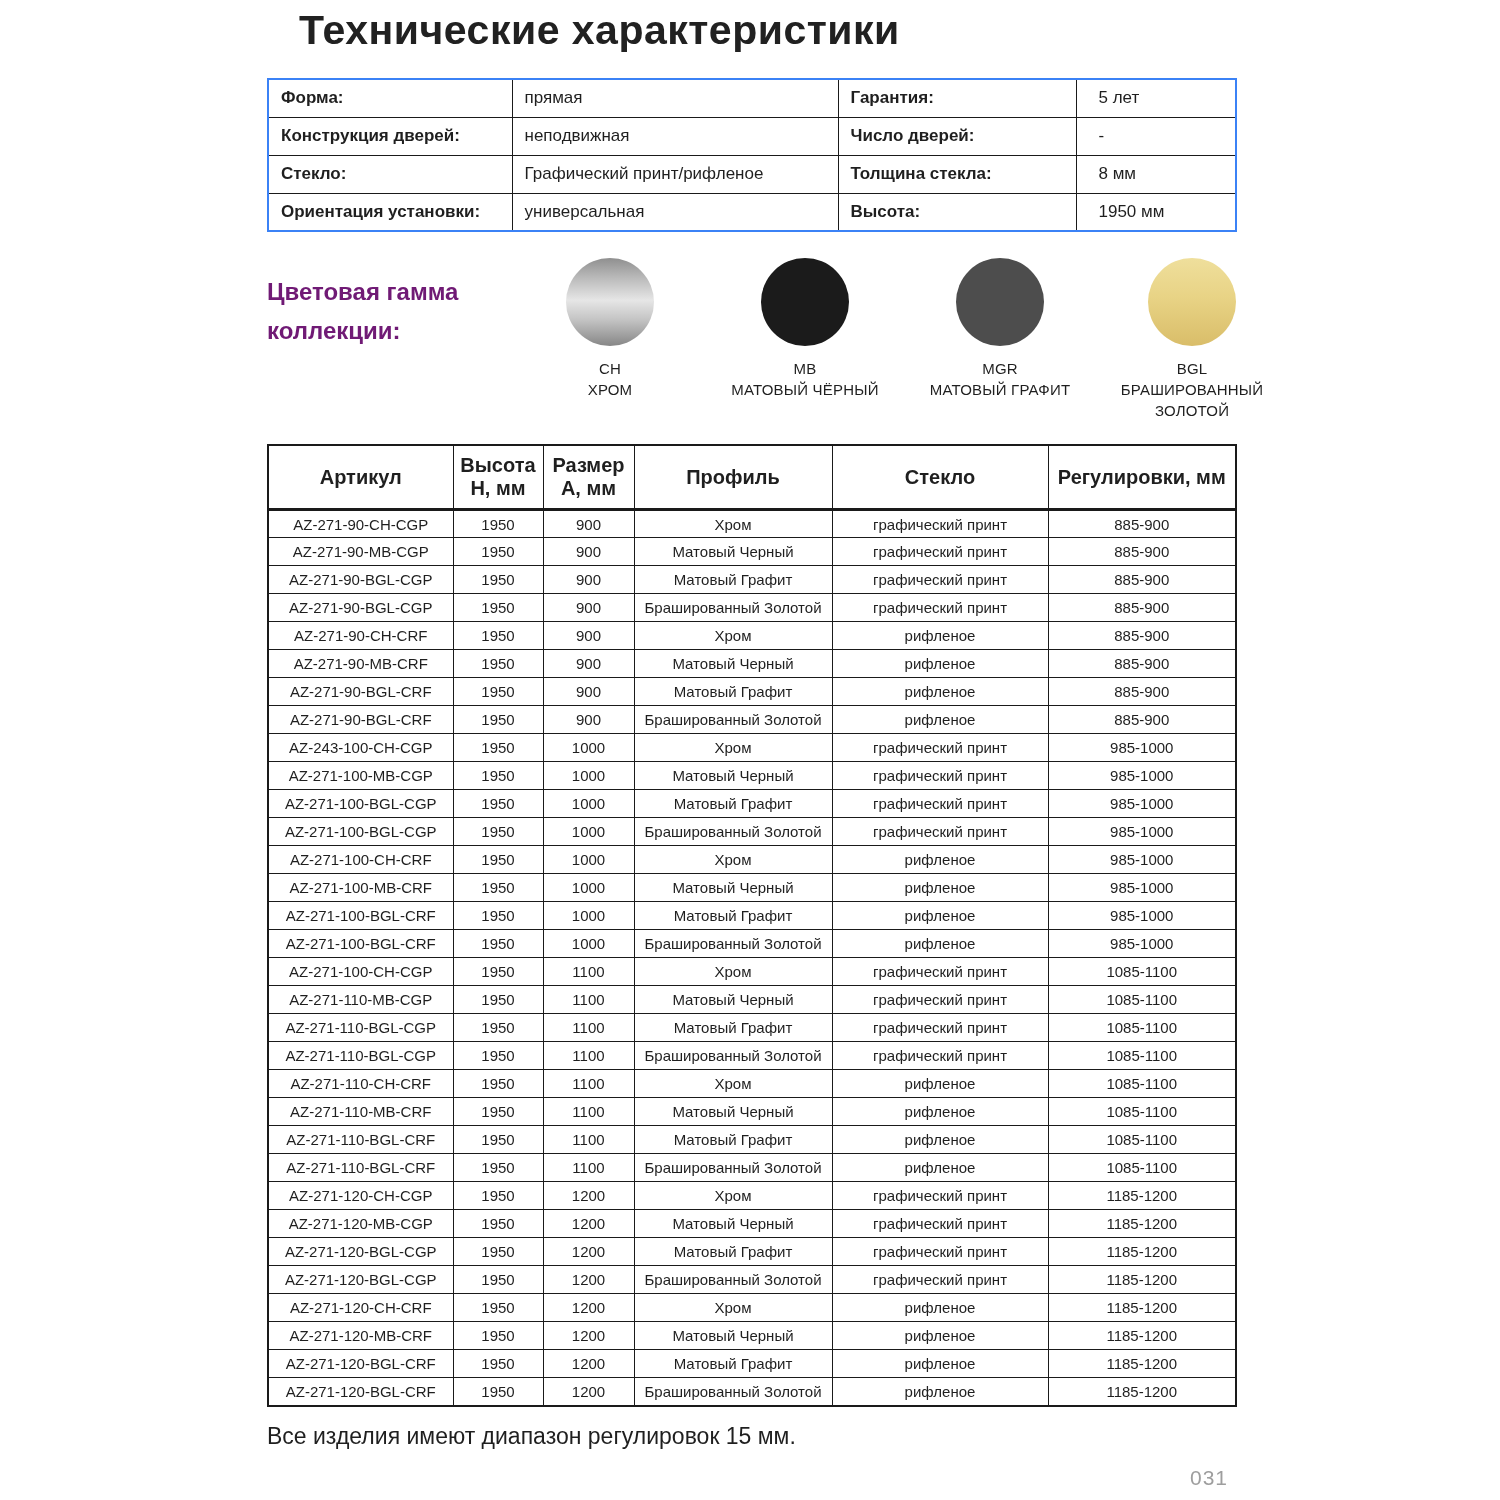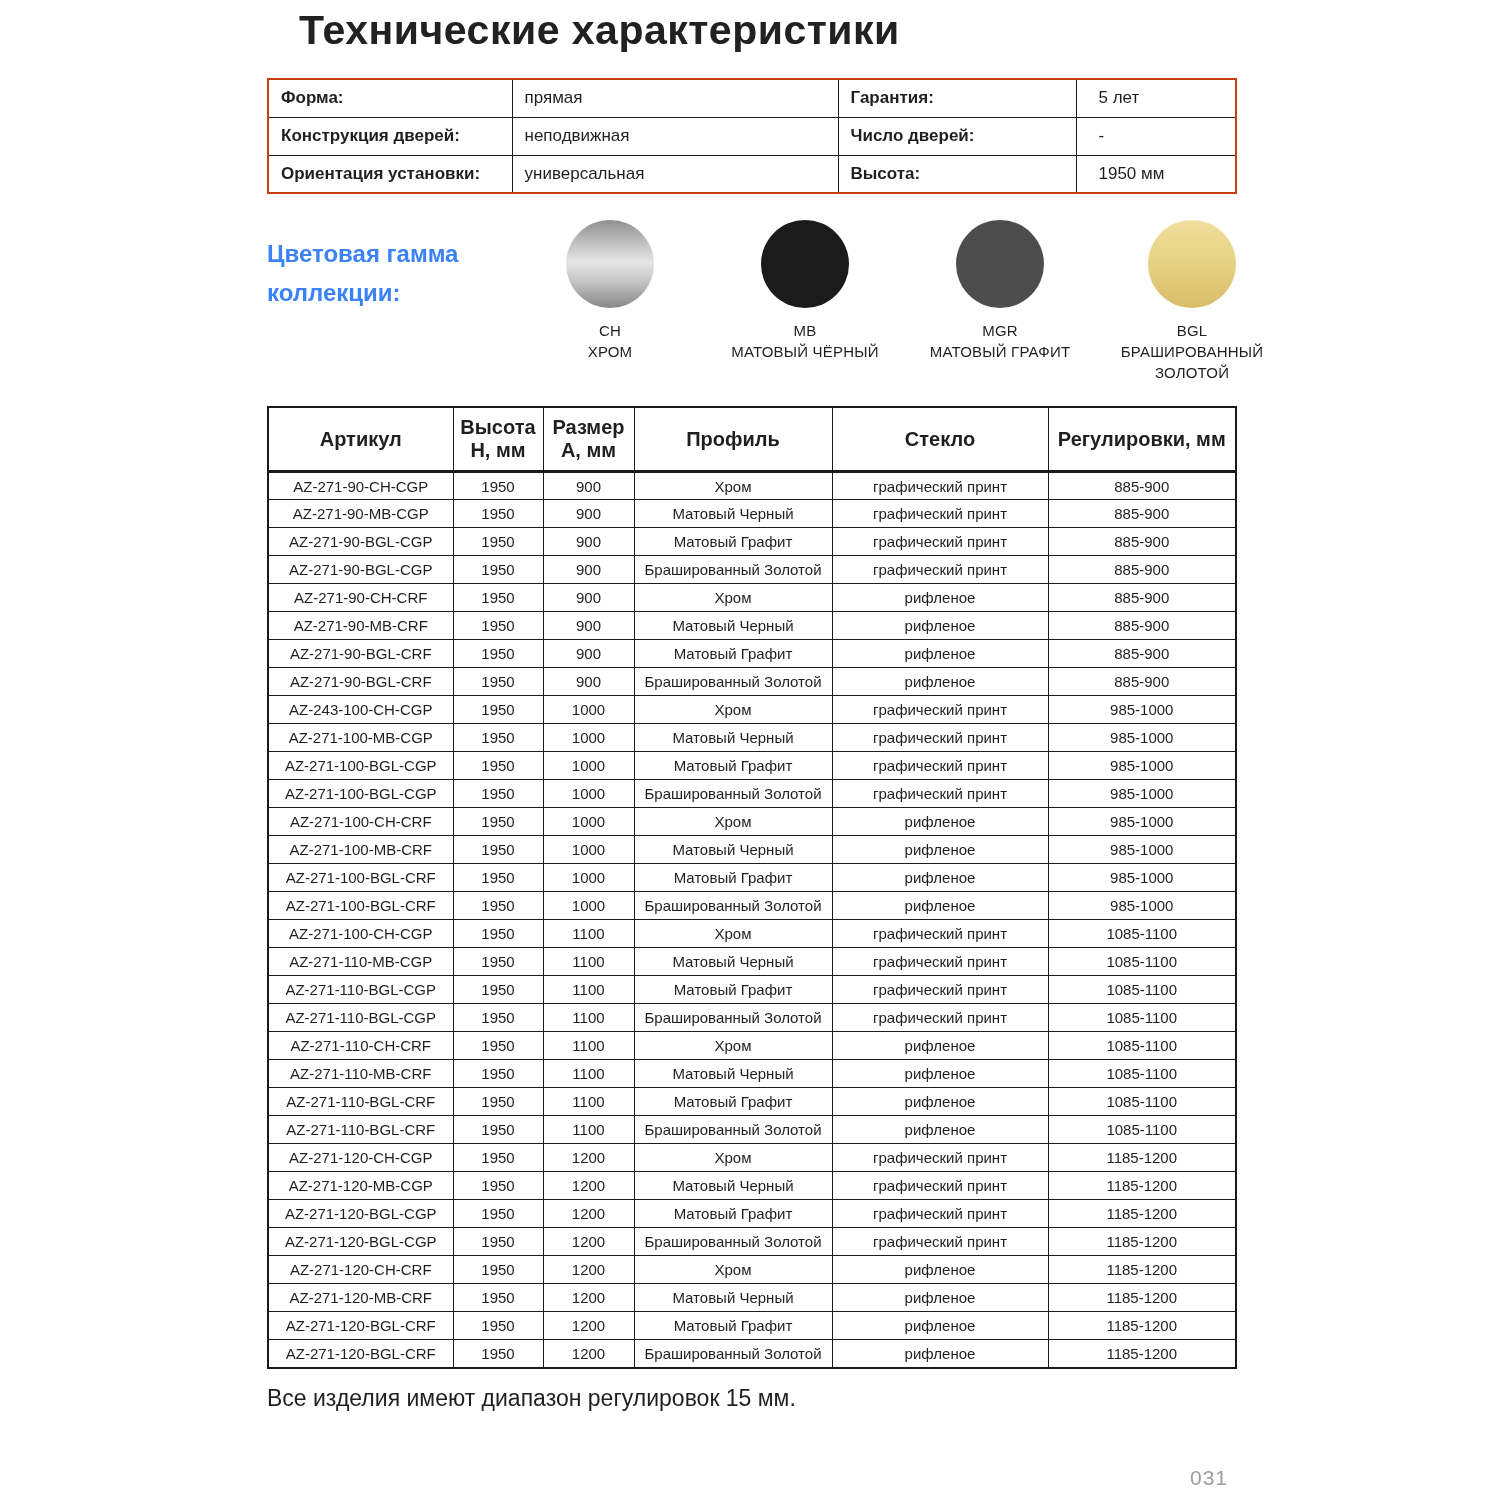--- a/index.html
+++ b/index.html
@@ -25,21 +25,21 @@
     color: #212121;
     line-height: 48px;
     margin-left: 32px;
   }
   
   table.specs {
     margin-top: 24px;
     width: 968px;
     border-collapse: collapse;
     table-layout: fixed;
-    border: 2px solid #c2410c;
+    border: 2px solid #3b82f6;
     padding-left: 48px;
   }
   table.specs td {
     border: 1.5px solid #1a1a1a;
     height: 38px;
     font-size: 17px;
     vertical-align: middle;
     padding-left: 12px;
     white-space: nowrap;
     overflow: hidden;
@@ -56,21 +56,21 @@
     position: relative;
     height: 160px;
   }
   .color-label {
     position: absolute;
     left: 0; top: 14px;
     width: 235px;
     font-size: 24px;
     font-weight: 700;
     line-height: 39px;
-    color: #3b82f6;
+    color: #701a75;
   }
   .swatch {
     position: absolute;
     top: 0;
     width: 180px;
     text-align: center;
   }
   .swatch:nth-child(2) { left: 253px; }
   .swatch:nth-child(3) { left: 448px; }
   .swatch:nth-child(4) { left: 643px; }
@@ -162,20 +162,26 @@
           <td class="spec-label">Форма:</td>
           <td class="spec-value">прямая</td>
           <td class="spec-label">Гарантия:</td>
           <td class="spec-value spec-value2">5 лет</td>
         </tr>
         <tr>
           <td class="spec-label">Конструкция дверей:</td>
           <td class="spec-value">неподвижная</td>
           <td class="spec-label">Число дверей:</td>
           <td class="spec-value spec-value2">-</td>
+        </tr>
+        <tr>
+          <td class="spec-label">Стекло:</td>
+          <td class="spec-value">Графический принт/рифленое</td>
+          <td class="spec-label">Толщина стекла:</td>
+          <td class="spec-value spec-value2">8 мм</td>
         </tr>
         <tr>
           <td class="spec-label">Ориентация установки:</td>
           <td class="spec-value">универсальная</td>
           <td class="spec-label">Высота:</td>
           <td class="spec-value spec-value2">1950 мм</td>
         </tr>
       </tbody>
   </table>
 

